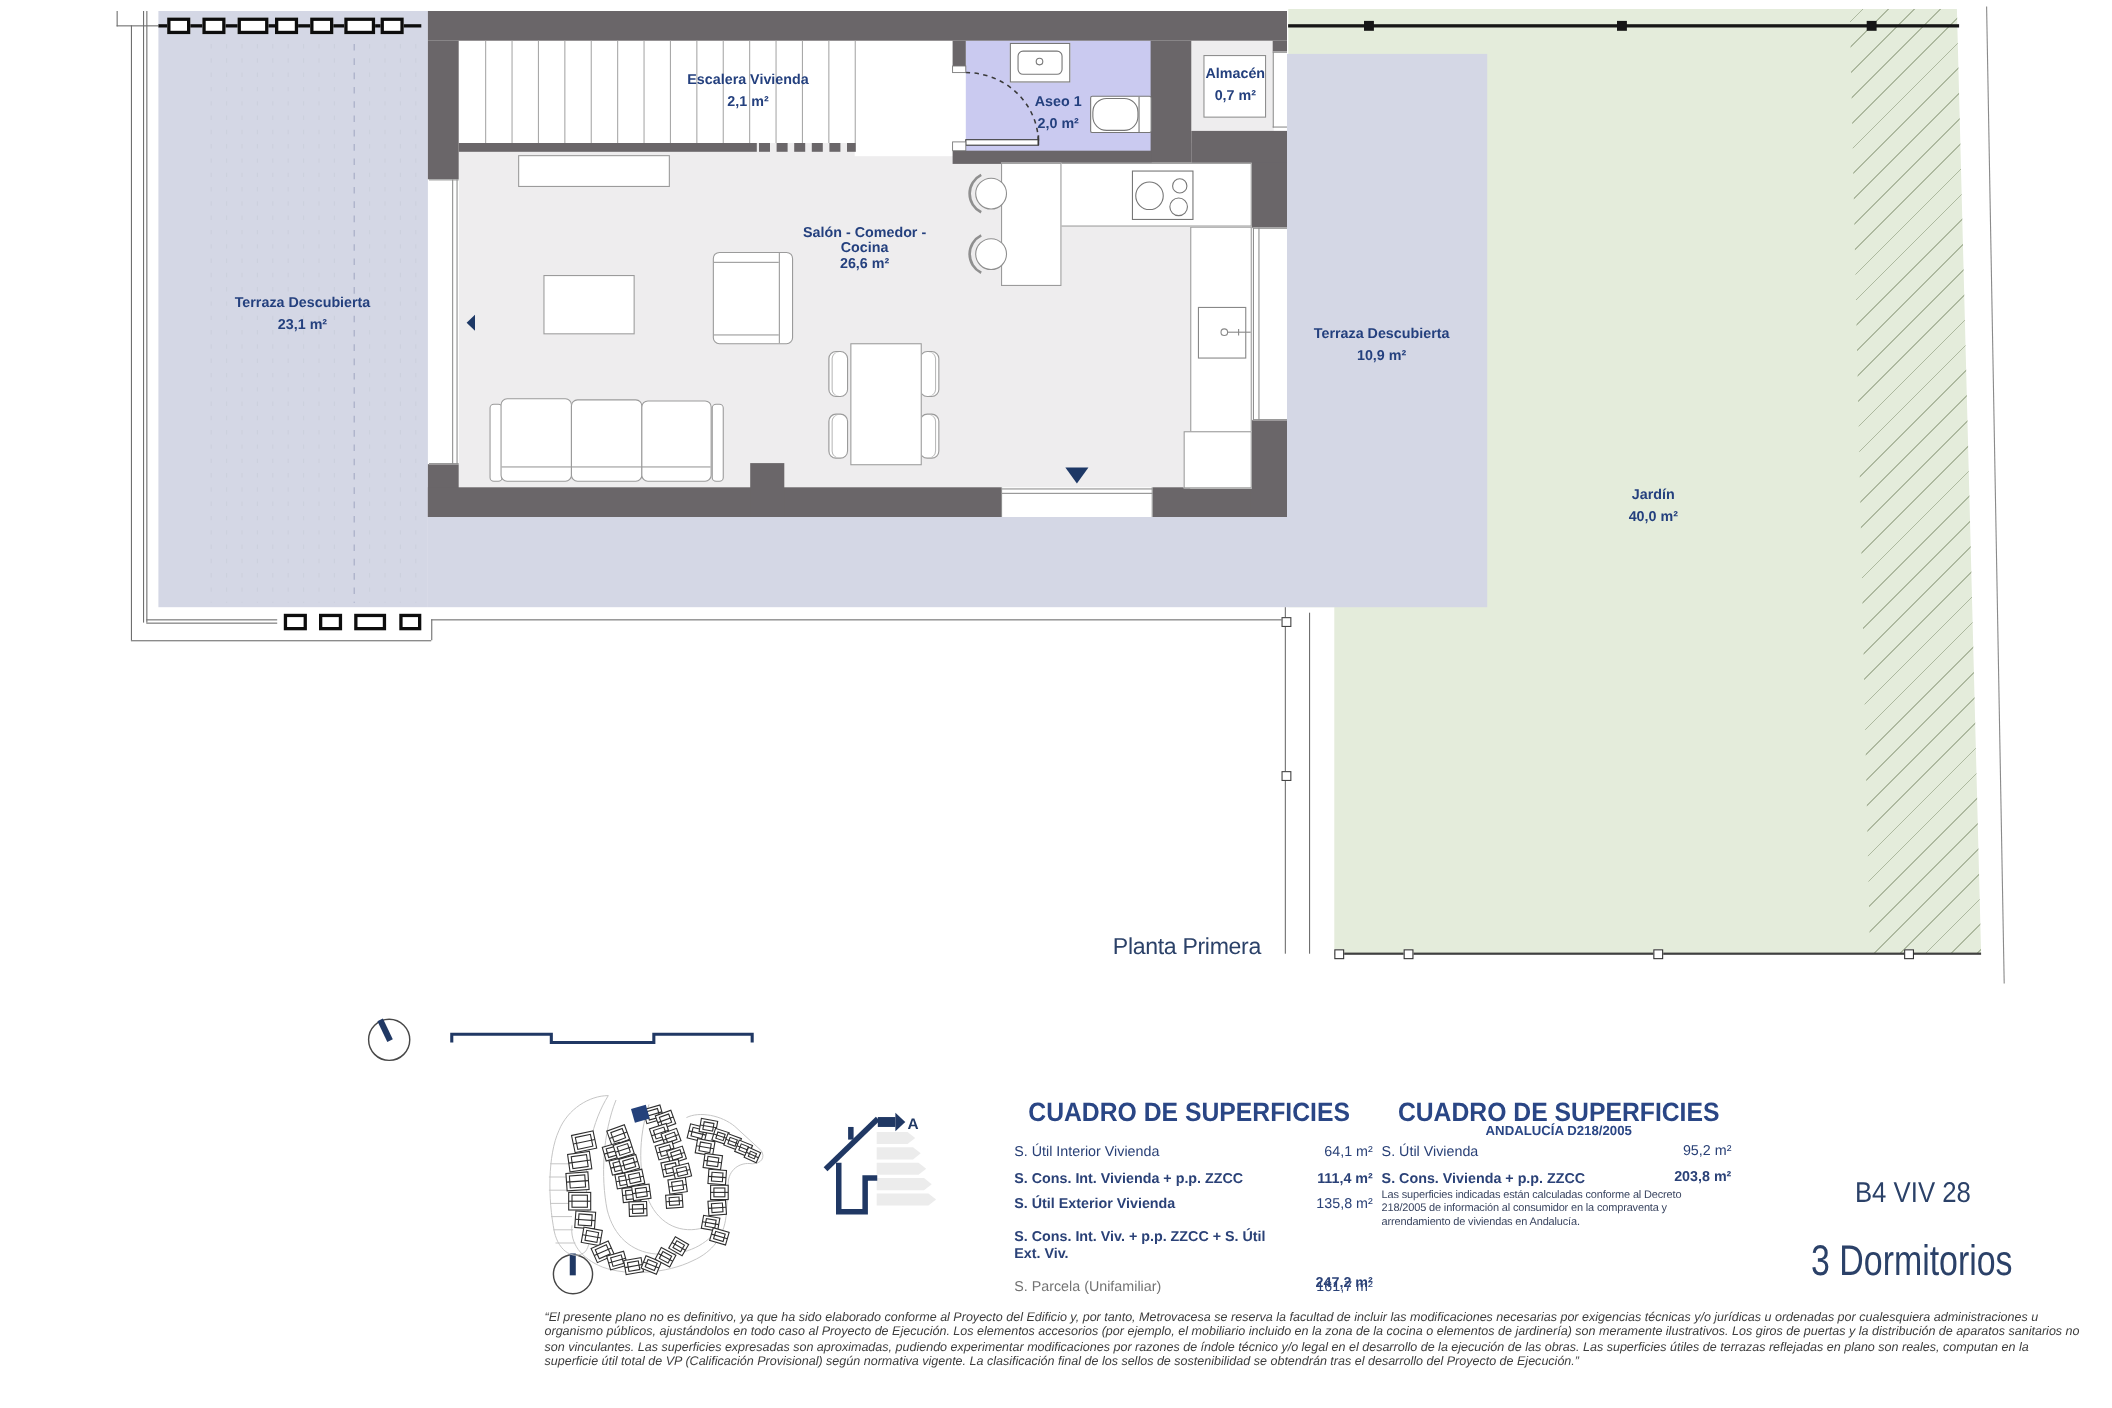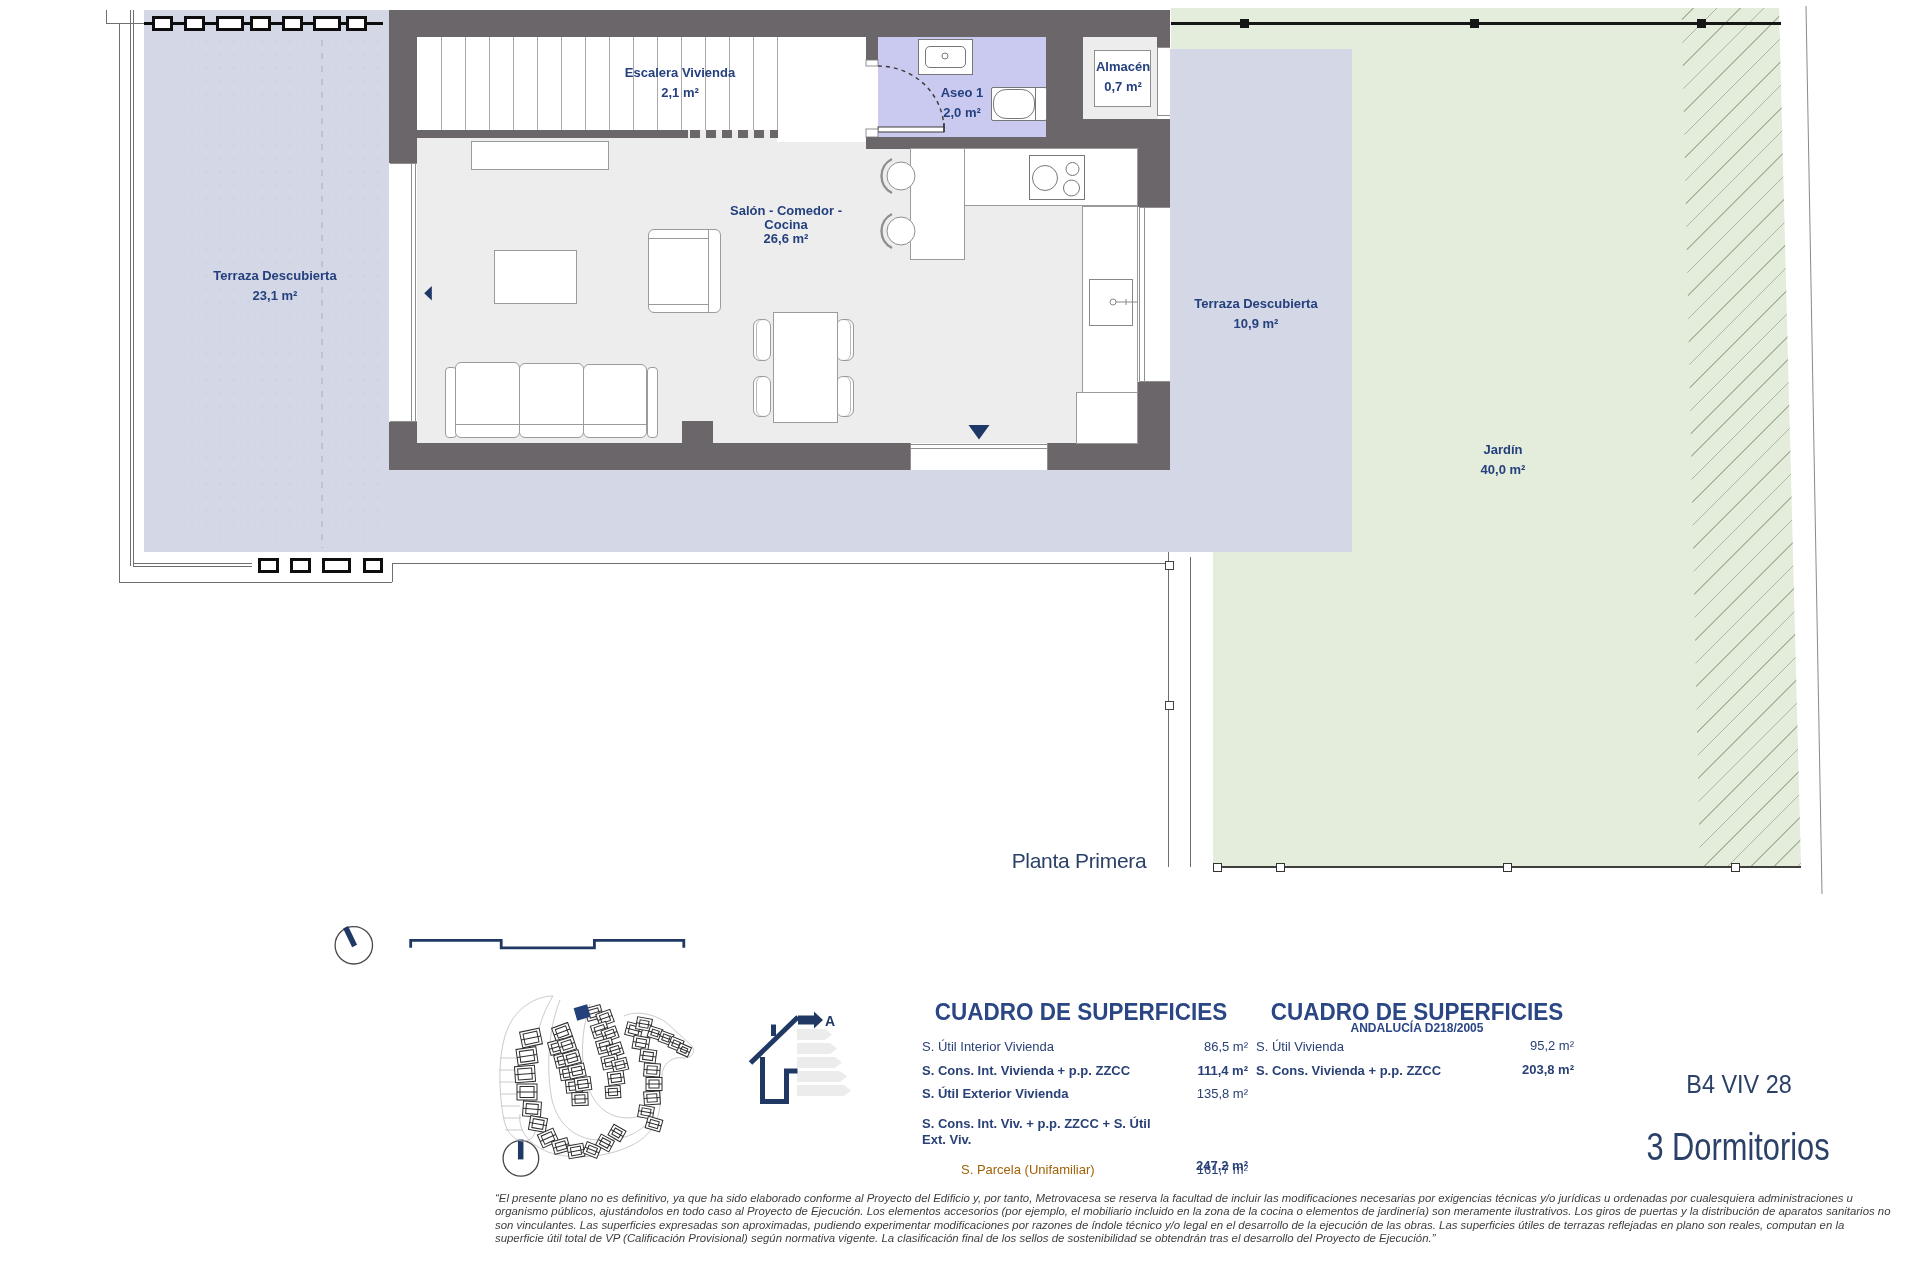--- a/index.html
+++ b/index.html
@@ -492,36 +492,37 @@
   <div class="lbl" style="left:962px;top:102px;">Aseo 1<br>2,0 m²</div>
   <div class="lbl" style="left:1123px;top:76px;">Almacén<br>0,7 m²</div>
   <div class="lbl" style="left:786px;top:225px;line-height:13.8px;">Salón - Comedor -<br>Cocina<br>26,6 m²</div>
   <div class="lbl" style="left:275px;top:285px;">Terraza Descubierta<br>23,1 m²</div>
   <div class="lbl" style="left:1256px;top:313px;">Terraza Descubierta<br>10,9 m²</div>
   <div class="lbl" style="left:1503px;top:459px;">Jardín<br>40,0 m²</div>
   <div class="abs" style="left:1079px;top:861px;transform:translate(-50%,-50%);color:#2b4168;font-size:21px;letter-spacing:-0.3px;">Planta Primera</div>
 
   <div class="abs" style="left:921px;top:998px;width:320px;text-align:center;color:#2a4685;font-size:24px;font-weight:bold;white-space:nowrap;transform:scaleX(0.937);transform-origin:center;">CUADRO DE SUPERFICIES</div>
   <div class="abs" style="left:922px;top:1039px;width:240px;color:#2a4177;font-size:13px;">S. Útil Interior Vivienda</div>
-  <div class="abs" style="left:1148px;top:1039px;width:100px;color:#2a4177;font-size:13px;text-align:right;">86,5 m²</div>
+  <div class="abs" style="left:1148px;top:1039px;width:100px;color:#2a4177;font-size:13px;text-align:right;">64,1 m²</div>
   <div class="abs" style="left:922px;top:1063px;width:320px;color:#2a4177;font-size:13px;font-weight:bold;">S. Cons. Int. Vivienda + p.p. ZZCC</div>
   <div class="abs" style="left:1148px;top:1063px;width:100px;color:#2a4177;font-size:13px;text-align:right;font-weight:bold;">111,4 m²</div>
   <div class="abs" style="left:922px;top:1086px;width:240px;color:#2a4177;font-size:13px;font-weight:bold;">S. Útil Exterior Vivienda</div>
   <div class="abs" style="left:1148px;top:1086px;width:100px;color:#2a4177;font-size:13px;text-align:right;">135,8 m²</div>
   <div class="abs" style="left:922px;top:1116px;width:330px;color:#2a4177;font-size:13px;font-weight:bold;line-height:15.5px;">S. Cons. Int. Viv. + p.p. ZZCC + S. Útil<br>Ext. Viv.</div>
   <div class="abs" style="left:1148px;top:1116px;width:100px;color:#2a4177;font-size:13px;text-align:right;font-weight:bold;margin-top:42px;">247,2 m²</div>
-  <div class="abs" style="left:922px;top:1162px;width:240px;color:#a16207;font-size:13px;margin-left:39px;">S. Parcela (Unifamiliar)</div>
+  <div class="abs" style="left:922px;top:1162px;width:240px;color:#737373;font-size:13px;">S. Parcela (Unifamiliar)</div>
   <div class="abs" style="left:1148px;top:1162px;width:100px;color:#2a4177;font-size:13px;text-align:right;">161,7 m²</div>
 
   <div class="abs" style="left:1257px;top:998px;width:320px;text-align:center;color:#2a4685;font-size:24px;font-weight:bold;white-space:nowrap;transform:scaleX(0.937);transform-origin:center;">CUADRO DE SUPERFICIES</div>
   <div class="abs" style="left:1270px;top:1021px;width:294px;text-align:center;color:#2a4685;font-size:12px;font-weight:bold;">ANDALUCÍA D218/2005</div>
   <div class="abs" style="left:1256px;top:1039px;width:240px;color:#2a4177;font-size:13px;">S. Útil Vivienda</div>
   <div class="abs" style="left:1474px;top:1038px;width:100px;color:#2a4177;font-size:13px;text-align:right;">95,2 m²</div>
   <div class="abs" style="left:1256px;top:1063px;width:300px;color:#2a4177;font-size:13px;font-weight:bold;">S. Cons. Vivienda + p.p. ZZCC</div>
   <div class="abs" style="left:1474px;top:1062px;width:100px;color:#2a4177;font-size:13px;text-align:right;font-weight:bold;">203,8 m²</div>
+  <div class="abs" style="left:1256px;top:1081px;width:340px;color:#3a4560;font-size:10px;letter-spacing:-0.15px;line-height:12.4px;white-space:nowrap;">Las superficies indicadas están calculadas conforme al Decreto<br>218/2005 de información al consumidor en la compraventa y<br>arrendamiento de viviendas en Andalucía.</div>
 
   <div class="abs" style="left:1739px;top:1084px;transform:translate(-50%,-50%) scaleX(0.9);color:#2b4168;font-size:26px;white-space:nowrap;">B4 VIV 28</div>
   <div class="abs" style="left:1738px;top:1147px;transform:translate(-50%,-50%) scaleX(0.79);color:#2b4168;font-size:39px;white-space:nowrap;">3 Dormitorios</div>
 
   <div class="abs" style="left:495px;top:1192px;width:1400px;color:#3d3d3d;font-size:11.4px;line-height:13.4px;font-style:italic;white-space:nowrap;">
     “El presente plano no es definitivo, ya que ha sido elaborado conforme al Proyecto del Edificio y, por tanto, Metrovacesa se reserva la facultad de incluir las modificaciones necesarias por exigencias técnicas y/o jurídicas u ordenadas por cualesquiera administraciones u<br>organismo públicos, ajustándolos en todo caso al Proyecto de Ejecución. Los elementos accesorios (por ejemplo, el mobiliario incluido en la zona de la cocina o elementos de jardinería) son meramente ilustrativos. Los giros de puertas y la distribución de aparatos sanitarios no<br>son vinculantes. Las superficies expresadas son aproximadas, pudiendo experimentar modificaciones por razones de índole técnico y/o legal en el desarrollo de la ejecución de las obras. Las superficies útiles de terrazas reflejadas en plano son reales, computan en la<br>superficie útil total de VP (Calificación Provisional) según normativa vigente. La clasificación final de los sellos de sostenibilidad se obtendrán tras el desarrollo del Proyecto de Ejecución.”
   </div>
 
 </div>
 

